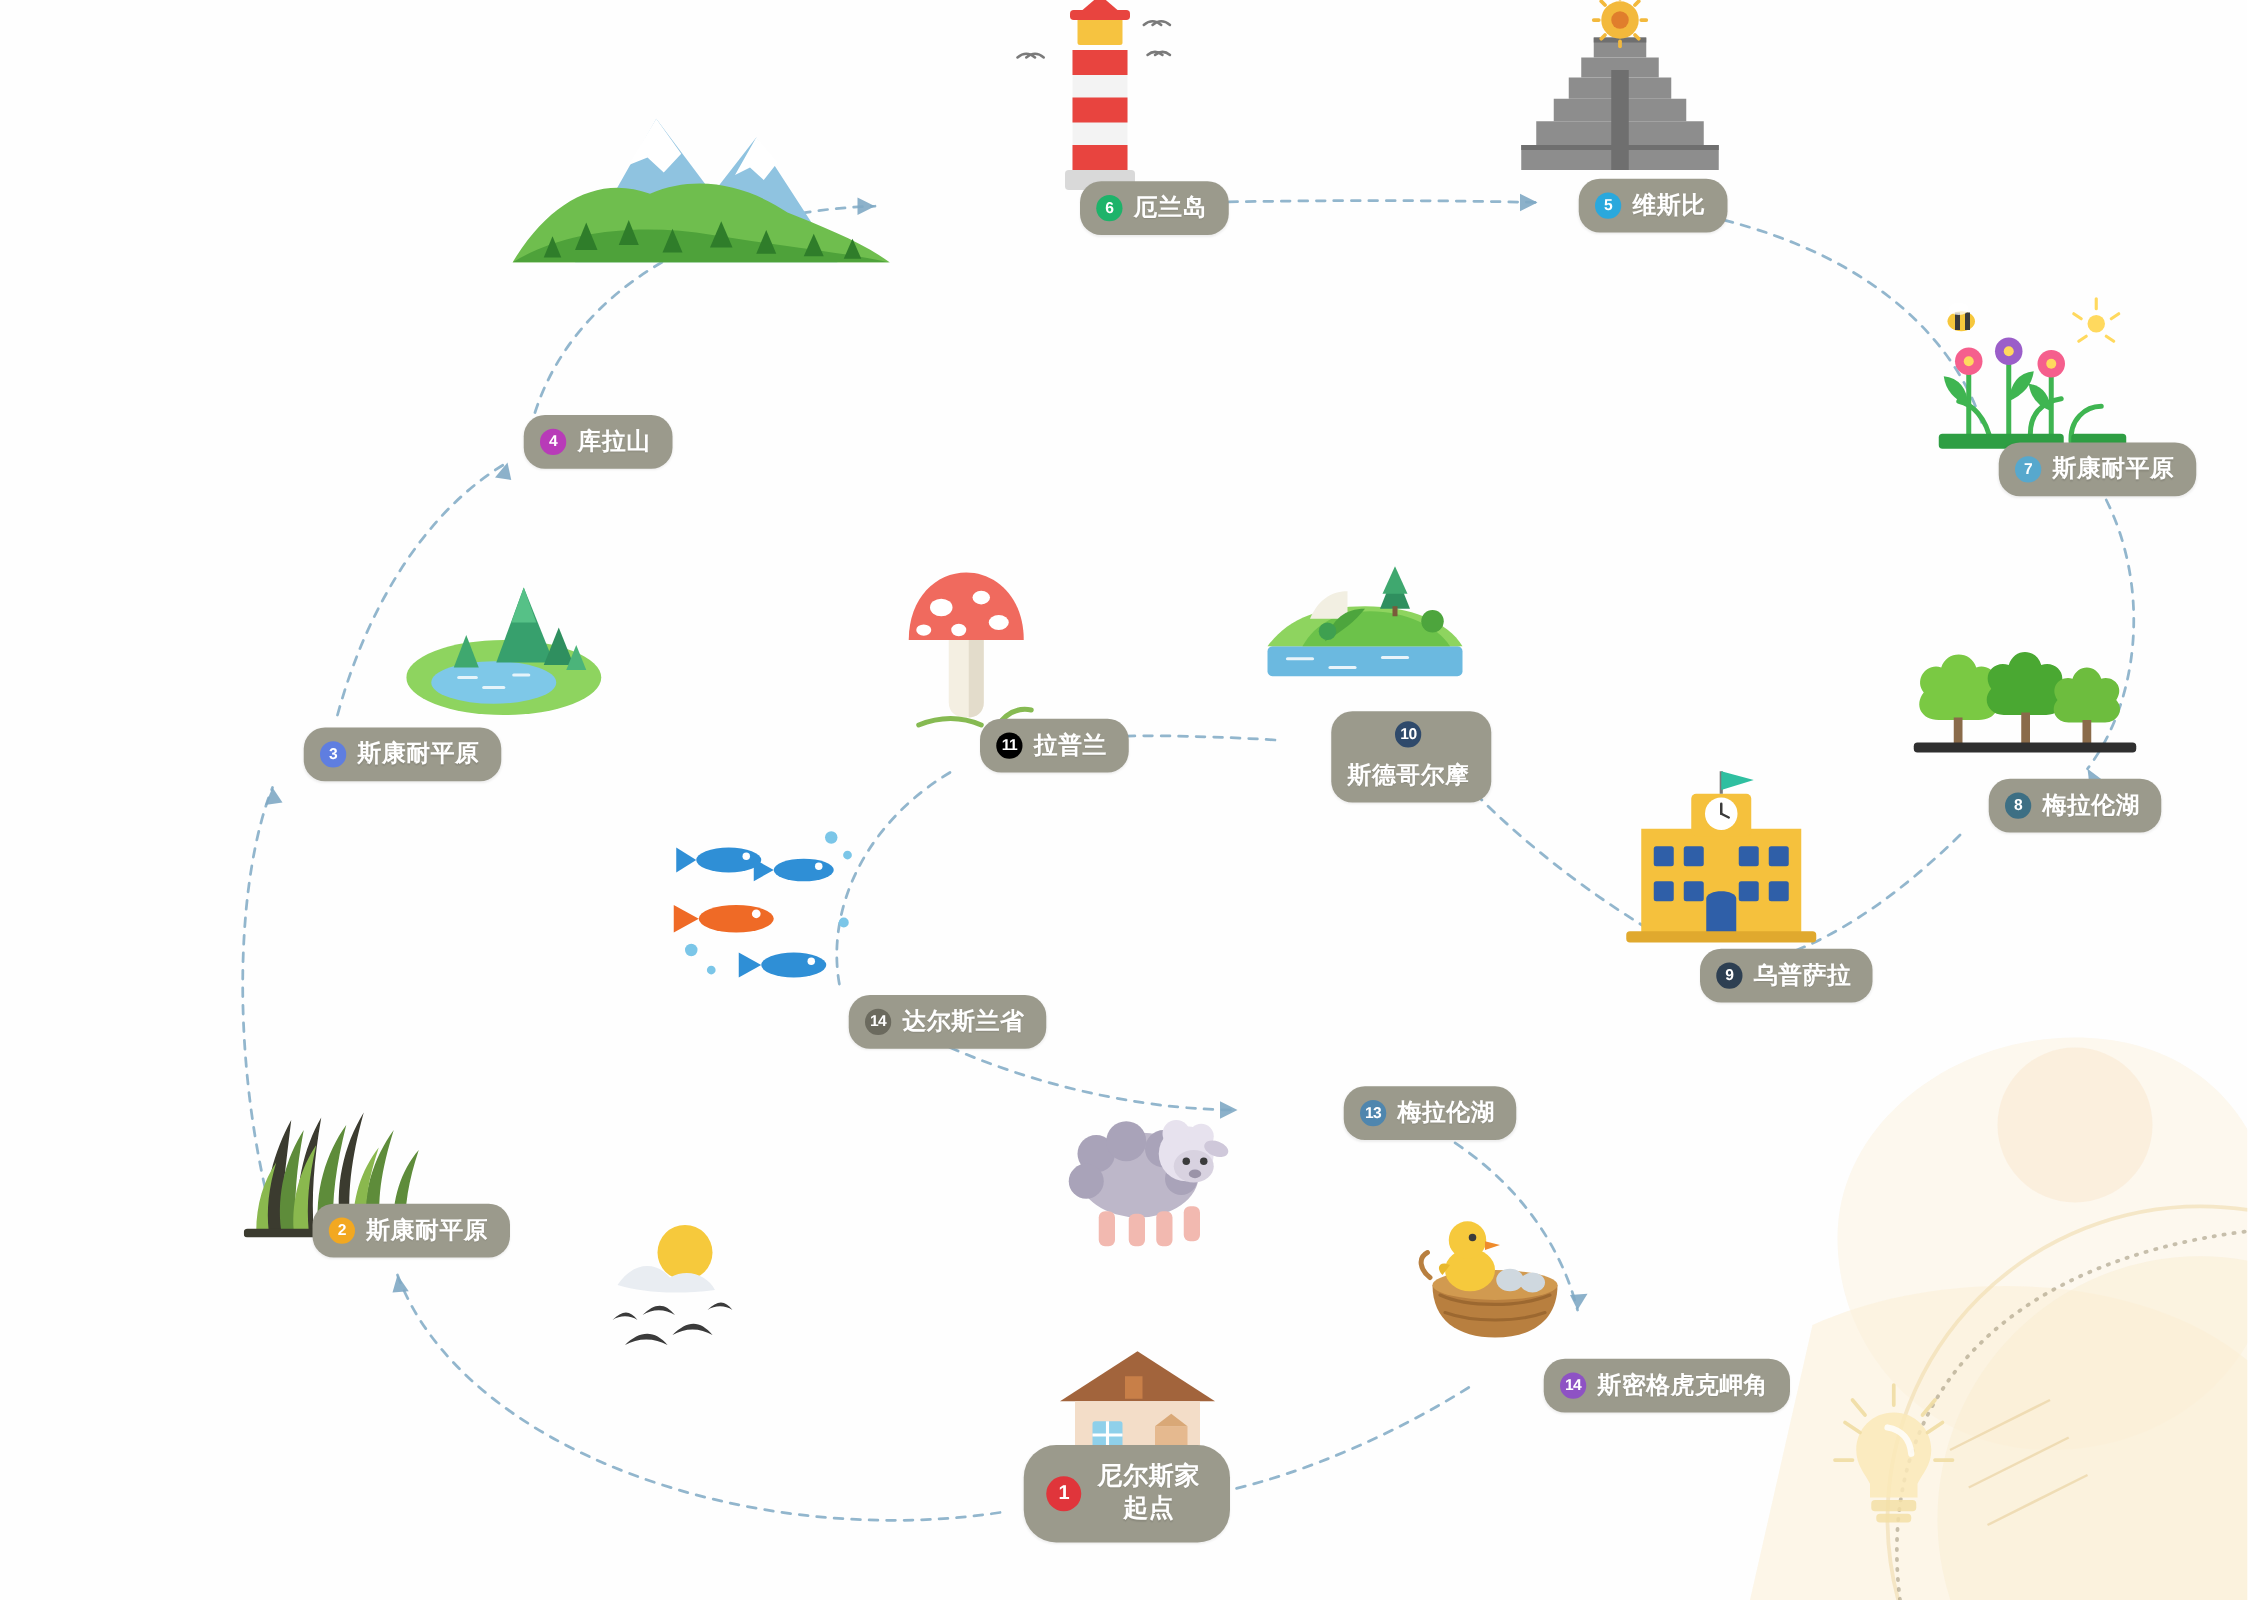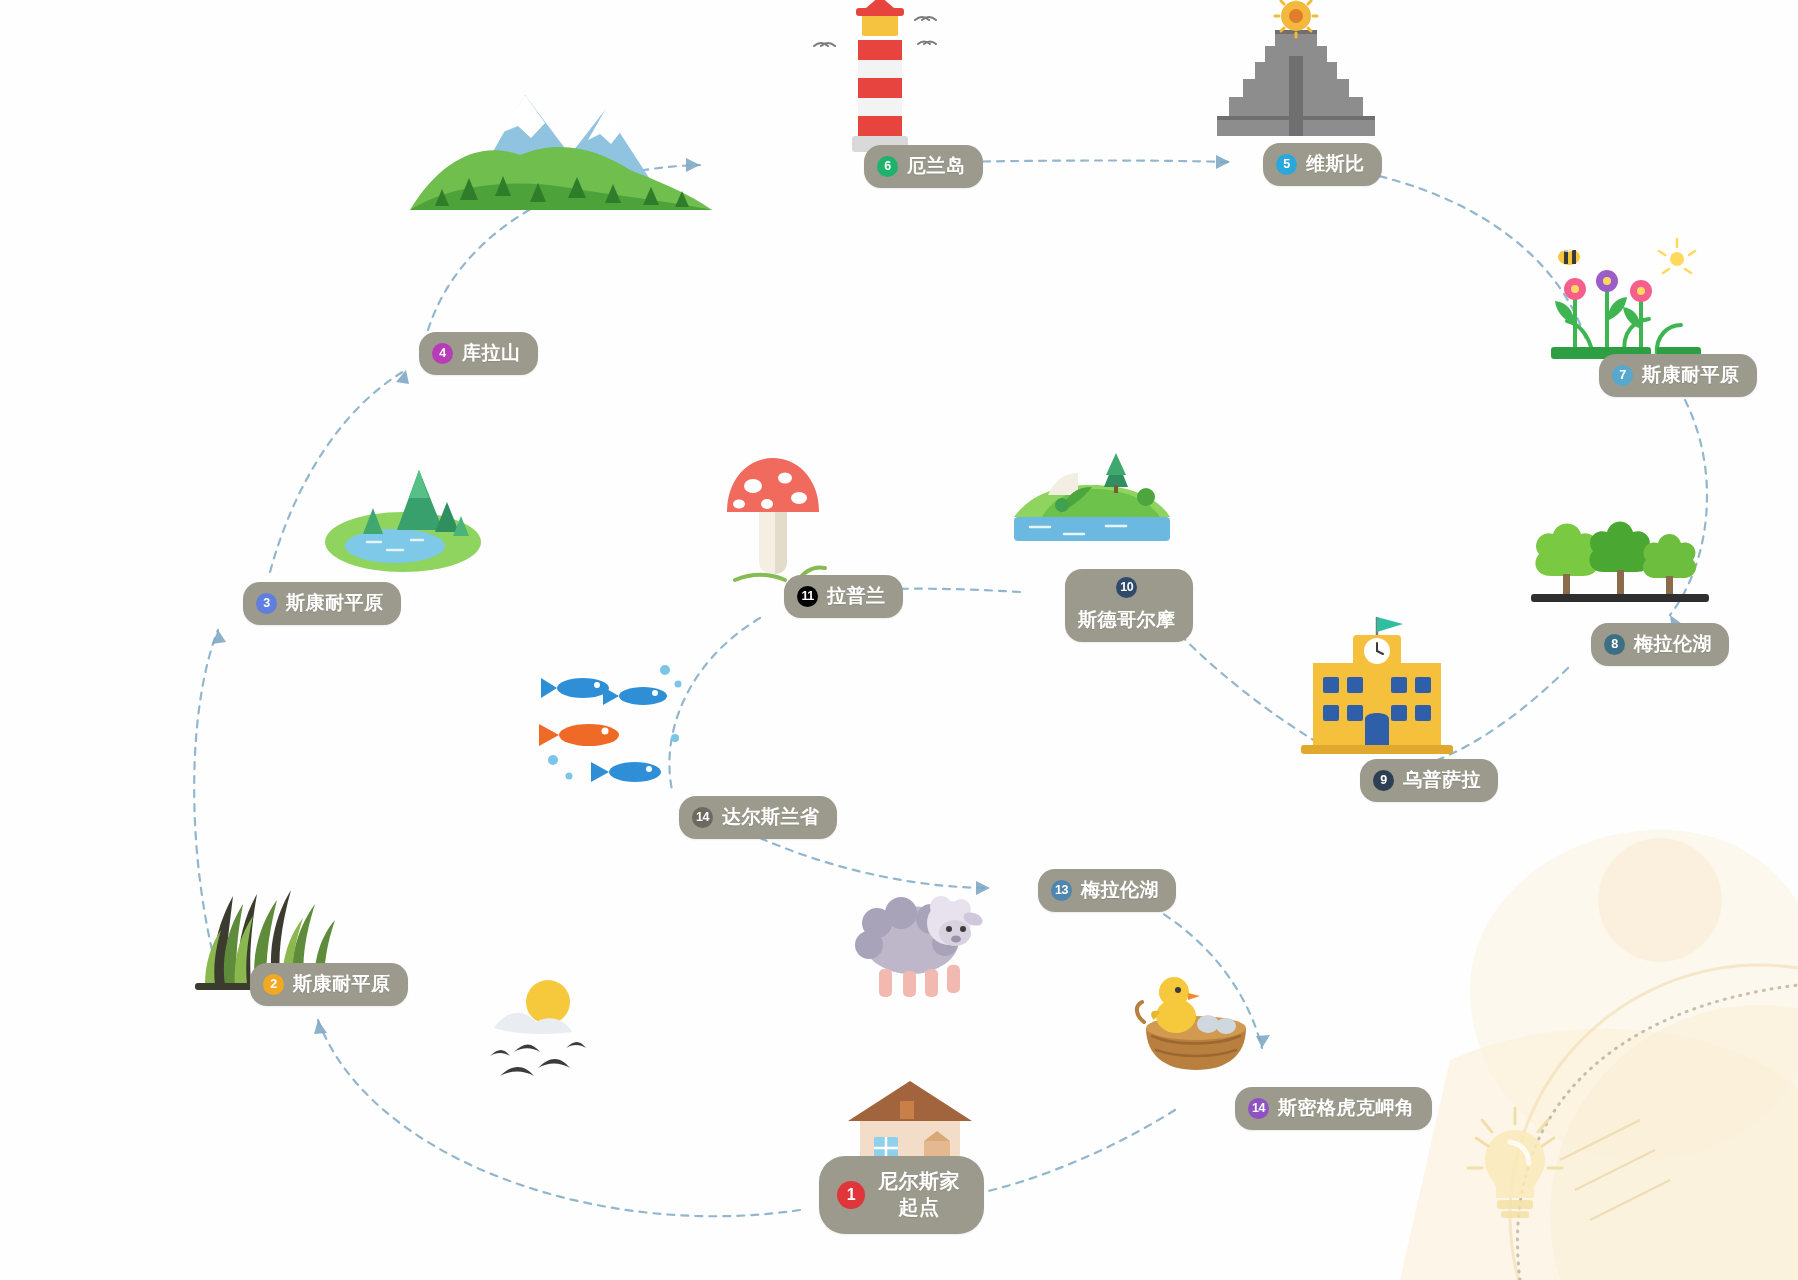--- a/index.html
+++ b/index.html
@@ -535,21 +535,21 @@
         <span class="node-label">斯德哥尔摩</span>
       </div>
       <div class="node" style="background: rgb(155, 154, 140); left: 784px; top: 575px;">
         <span class="badge" style="background: #000000;">11</span>
         <span class="node-label">拉普兰</span>
       </div>
       <div class="node" style="background: rgb(155, 154, 140); left: 679px; top: 796px;">
         <span class="badge" style="background: rgb(107, 106, 94);">14</span>
         <span class="node-label">达尔斯兰省</span>
       </div>
-      <div class="node" style="background: rgb(155, 154, 140); left: 1038px; top: 869px;">
+      <div class="node" style="background: rgb(155, 154, 140); left: 1075px; top: 869px;">
         <span class="badge" style="background: rgb(79, 134, 174);">13</span>
         <span class="node-label">梅拉伦湖</span>
       </div>
       <div class="node" style="background: rgb(155, 154, 140); left: 1235px; top: 1087px;">
         <span class="badge" style="background: rgb(142, 82, 196);">14</span>
         <span class="node-label">斯密格虎克岬角</span>
       </div>
     </div>
 
 </div>

